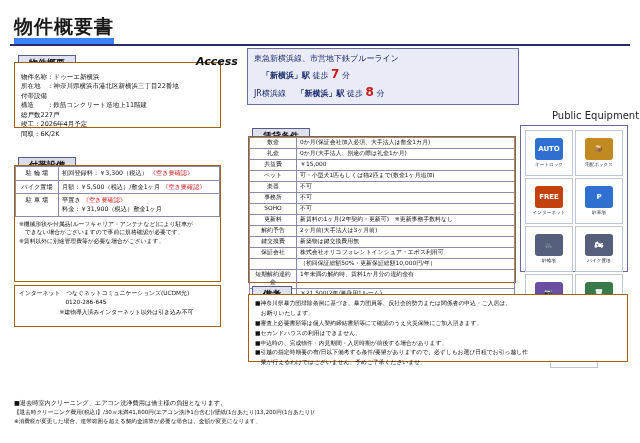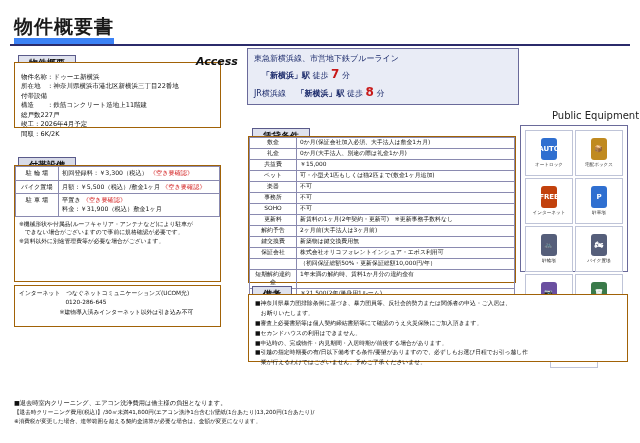--- a/index.html
+++ b/index.html
@@ -67,21 +67,21 @@
   #access-box{left:247px;top:48px;width:270px;height:55px;background:#e9ecf6;border:1px solid #6a6a9a;}
   .access-line{font-size:8px;color:#1b2a6b;line-height:1.2;padding-left:6px;}
   .big-num{font-size:12px;font-weight:bold;color:#c81818;}
   .quoted{font-weight:bold;margin-left:8px;}
 
   
   .pub-title{left:552px;top:110px;font-size:10px;font-weight:normal;color:#222;}
   #pub-box{left:520px;top:125px;width:106px;height:145px;border:1px solid #6a6a9a;background:#fff;}
   .pub-grid{display:flex;flex-wrap:wrap;padding:4px 2px;gap:2px 2px;justify-content:center;}
   .pub-cell{width:46px;height:44px;border:1px solid #bfc4d8;display:flex;flex-direction:column;align-items:center;justify-content:center;background:#fff;}
-  .pub-ico{width:16px;height:22px;border-radius:3px;display:flex;align-items:center;justify-content:center;color:#fff;font-size:7px;font-weight:bold;}
+  .pub-ico{width:28px;height:22px;border-radius:3px;display:flex;align-items:center;justify-content:center;color:#fff;font-size:7px;font-weight:bold;}
   .pub-cap{font-size:4.6px;color:#333;margin-top:2px;text-align:center;line-height:1.1;}
 
   
   #rent-tab{left:252px;top:128px;}
   #rent-box{left:248px;top:136px;width:266px;height:145px;}
   .rent-table{width:100%;border-collapse:collapse;font-size:5.9px;}
   .rent-table td{border:1px solid #8a8ab0;padding:1px 3px;line-height:1.35;vertical-align:top;}
   .rent-label{width:40px;text-align:center;}
 
   

